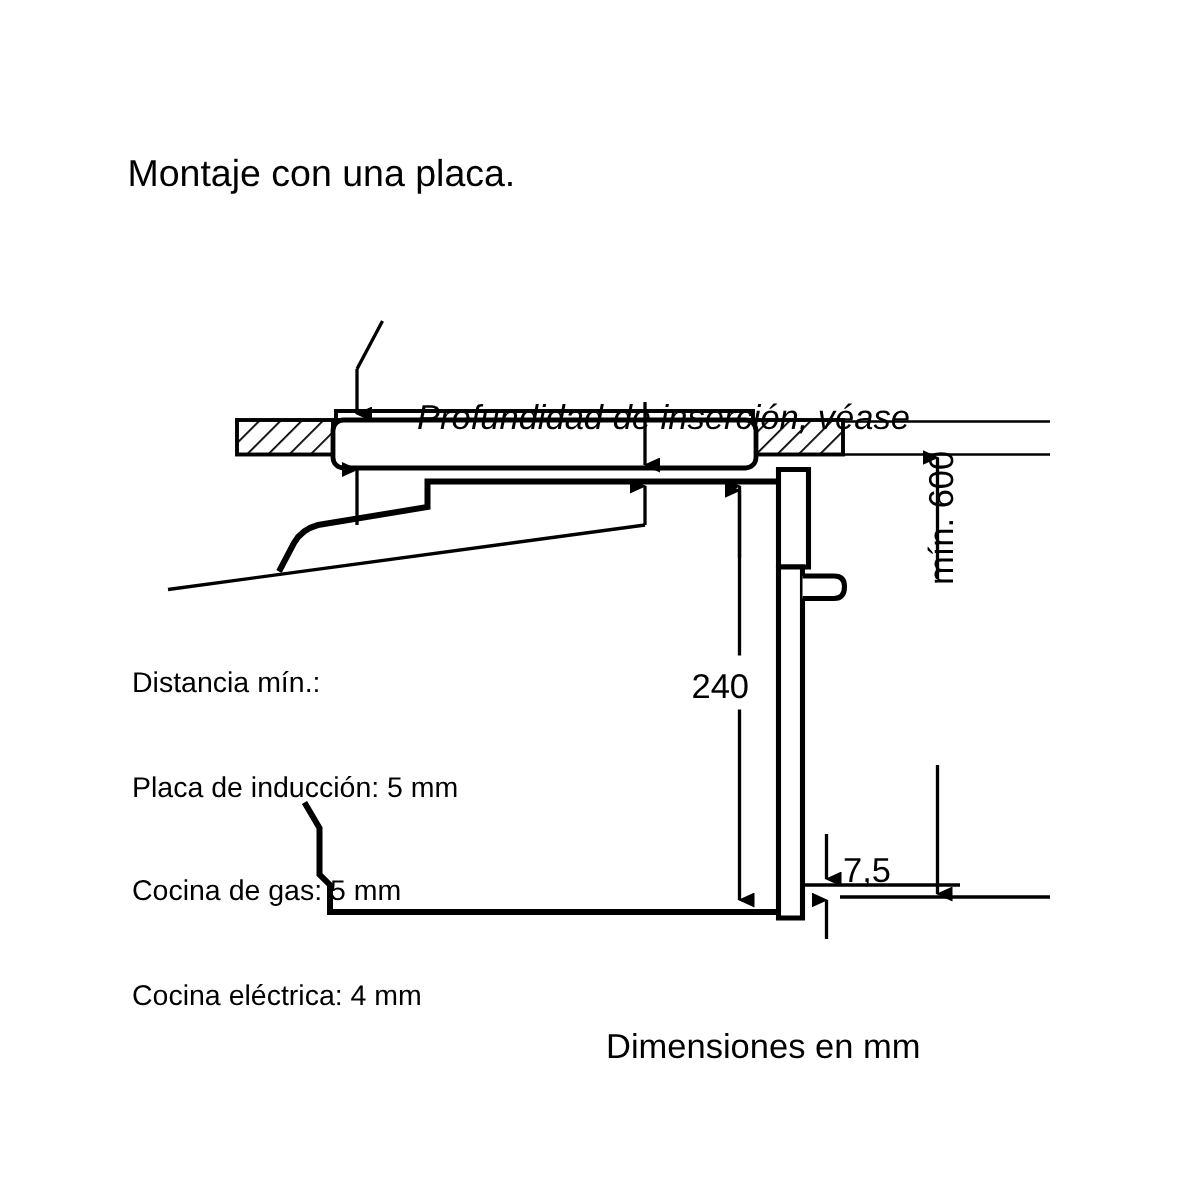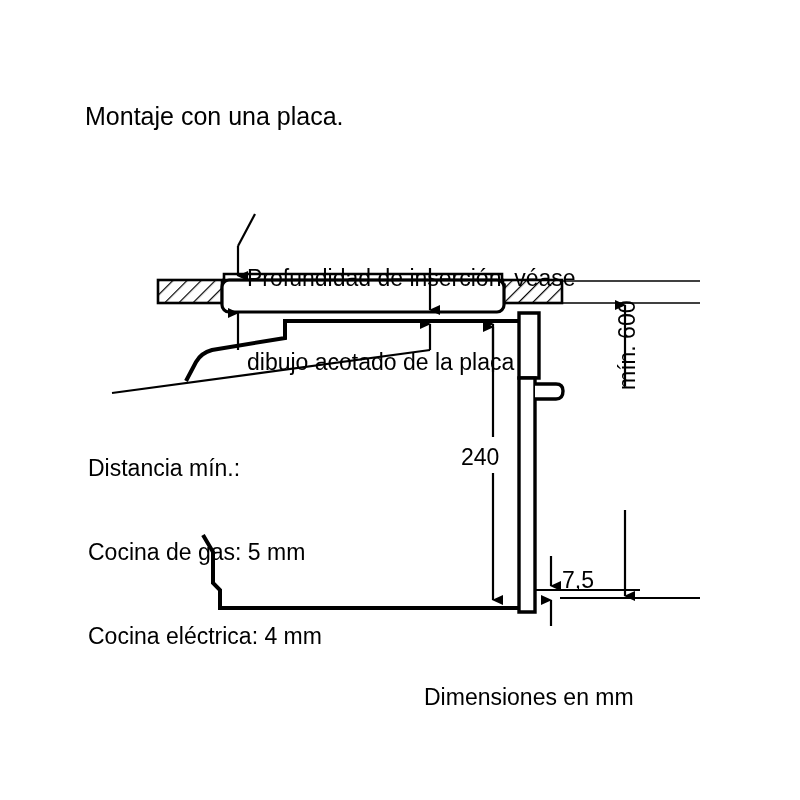--- a/index.html
+++ b/index.html
@@ -33,48 +33,49 @@
     font-family: "Liberation Sans", sans-serif;
     color: #000000;
     line-height: 1.22;
   }
   #title-text {
     left: 85px;
     top: 101px;
     font-size: 25px;
   }
   #insertion-note {
-    left: 247px;
+    left: 278px;
     top: 208px;
     font-size: 23px;
+    font-style: italic;
   }
   #min-distance-note {
     left: 88px;
     top: 398px;
-    font-size: 23px;
+    font-size: 19px;
   }
   #dim-570-label {
     left: 461px;
     top: 443px;
     font-size: 23px;
   }
   #dim-75-label {
     left: 562px;
     top: 566px;
     font-size: 23px;
   }
   #dim-min600-label {
     left: 613px;
     top: 390px;
     font-size: 23px;
     transform: rotate(-90deg);
     transform-origin: left top;
   }
   #units-note {
-    left: 424px;
+    left: 404px;
     top: 683px;
     font-size: 23px;
   }
 </style>
 </head>
 <body>
 
 <div id="stage">
 
   <svg id="drawing" viewBox="0 0 800 800">
@@ -151,25 +152,25 @@
       <line x1="551" y1="626" x2="551" y2="600" stroke="#000000" stroke-width="2.2" marker-end="url(#arrowUp)"></line>
       <line x1="536" y1="590" x2="640" y2="590" stroke="#000000" stroke-width="2.2"></line>
     </g>
 
   </svg>
 
   <div class="txt" id="title-text">Montaje con una placa.</div>
 
   <div class="txt" id="insertion-note">
     <div>Profundidad de inserción, véase</div>
-    <div>dibujo acotado de la placa</div>
   </div>
 
   <div class="txt" id="min-distance-note">
     <div>Distancia mín.:</div>
+    <div>Placa de inducción: 5 mm</div>
     <div>Cocina de gas: 5 mm</div>
     <div>Cocina eléctrica: 4 mm</div>
   </div>
 
   <div class="txt" id="dim-570-label">240</div>
 
   <div class="txt" id="dim-min600-label">mín. 600</div>
 
   <div class="txt" id="dim-75-label">7,5</div>
 

